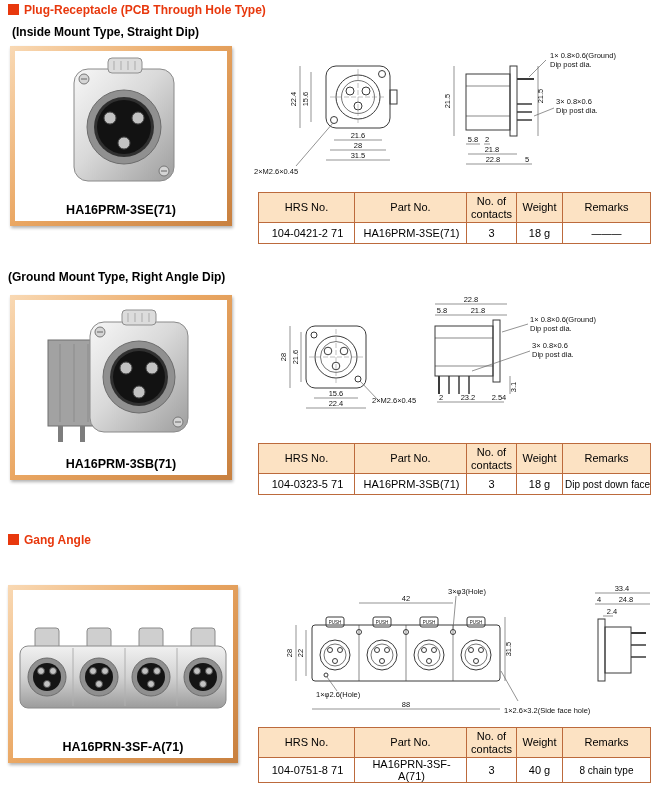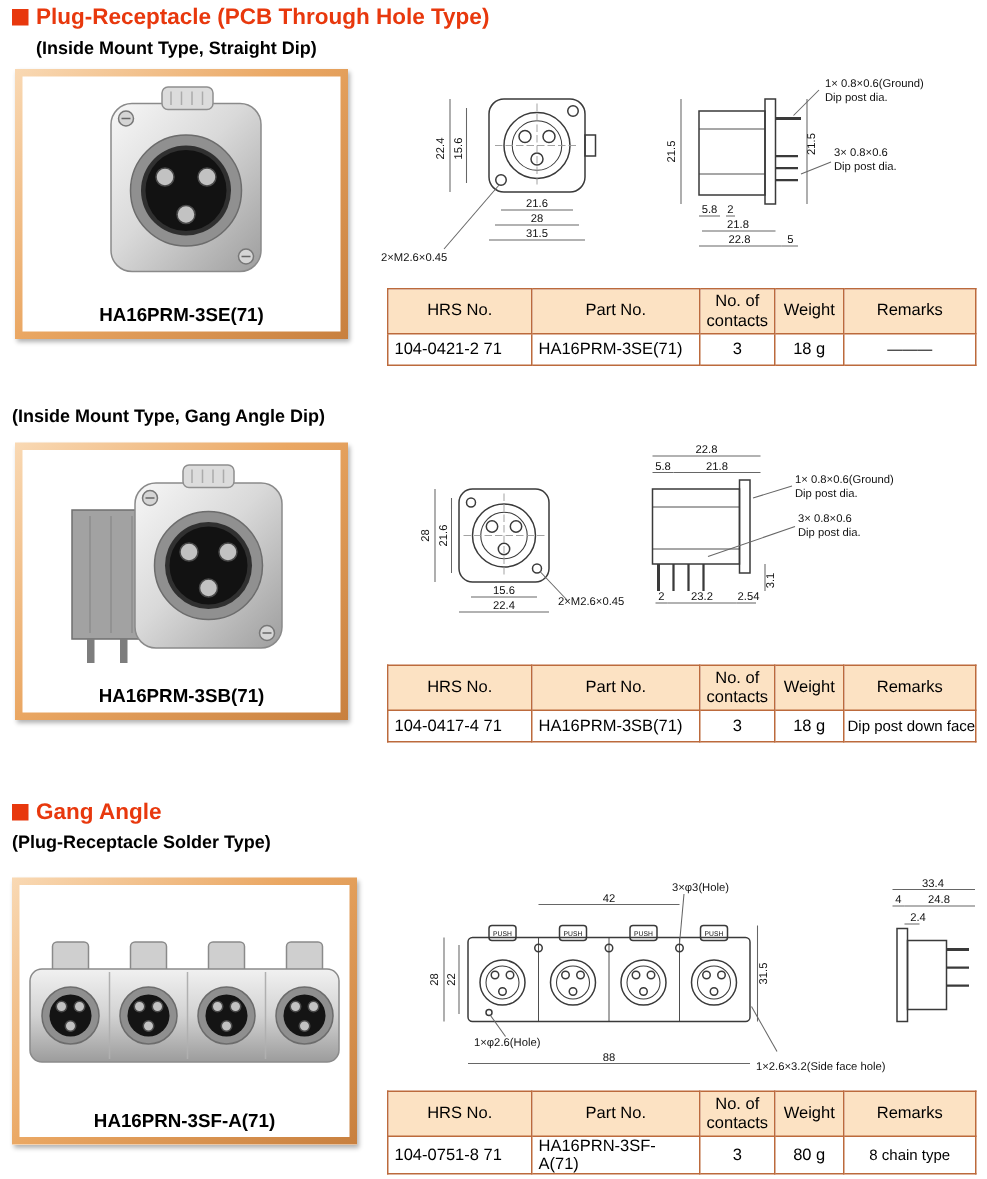--- a/index.html
+++ b/index.html
@@ -1,45 +1,45 @@
 <!DOCTYPE html>
 <html><head>
 <meta charset="utf-8">
 <style>
 *{margin:0;padding:0;box-sizing:border-box}
 html,body{background:#fff}
 .page{position:relative;width:658px;height:786px;background:#fff;font-family:"Liberation Sans",sans-serif;color:#000;overflow:hidden}
-.red-heading{position:absolute;display:flex;align-items:center;gap:5px;color:#e8380d;font-weight:bold;font-size:15px;line-height:1}
+.red-heading{position:absolute;display:flex;gap:5px;color:#e8380d;font-weight:bold;font-size:12px;line-height:1}
 .bullet{width:11px;height:11px;background:#e8380d;flex:0 0 auto}
 .sub-heading{position:absolute;font-weight:bold;font-size:12px}
 .photo-frame{position:absolute;padding:5px;background:linear-gradient(135deg,#f9d9b4 0%,#eaa763 45%,#c8803f 100%);box-shadow:1px 2px 3px rgba(0,0,0,.3)}
 .photo-inner{width:100%;height:100%;background:#fff;display:flex;flex-direction:column;align-items:center;justify-content:space-between}
 .photo-inner svg{margin-top:4px}
 .photo-label{font-weight:bold;font-size:12.5px;padding:2px 0 4px}
 .drawing{position:absolute}
 .drawing text{font-family:"Liberation Sans",sans-serif;font-size:7.5px;fill:#111;text-anchor:middle;stroke:none}
 .drawing text.st{text-anchor:start}
 .drawing text.push{font-size:4.5px}
 .spec-table{position:absolute;border-collapse:collapse;table-layout:fixed;font-size:11px}
 .spec-table th,.spec-table td{border:1px solid #bc6a3c;text-align:center;vertical-align:middle;padding:0 2px;overflow:hidden}
 .spec-table th{background:#fce2c3;font-weight:normal;height:30px;line-height:1.15}
 .spec-table td{height:21px;background:#fff}
-.spec-table td.lft{text-align:left;padding-left:4px}
+.spec-table td.lft{text-align:center;padding-left:4px}
 .spec-table td.rem{font-size:10px;white-space:nowrap}
 </style>
 </head>
 <body>
 
 <div class="page">
 
   <div class="red-heading" style="left:8px;top:4px">
     <span class="bullet"></span>
     <span>Plug-Receptacle (PCB Through Hole Type)</span>
   </div>
-  <div class="sub-heading" style="left:24px;top:25px">(Inside Mount Type, Straight Dip)</div>
+  <div class="sub-heading" style="left:12px;top:25px">(Inside Mount Type, Straight Dip)</div>
 
   <div class="photo-frame" style="left:10px;top:46px;width:222px;height:180px">
     <div class="photo-inner">
       <svg width="206" height="144" viewBox="0 0 206 144">
         <defs>
           <linearGradient id="m1" x1="0" y1="0" x2="1" y2="1">
             <stop offset="0" stop-color="#f7f7f7"></stop>
               <stop offset="0.45" stop-color="#d9d9d9"></stop>
               <stop offset="1" stop-color="#9e9e9e"></stop>
           </linearGradient>
@@ -150,21 +150,21 @@
       <tr>
         <td class="lft">104-0421-2 71</td>
         <td class="lft">HA16PRM-3SE(71)</td>
         <td>3</td>
         <td>18 g</td>
         <td class="rem">———</td>
       </tr>
     </tbody>
   </table>
 
-  <div class="sub-heading" style="left:8px;top:270px">(Inside Mount Type, Gang Angle Dip)</div>
+  <div class="sub-heading" style="left:8px;top:270px">(Ground Mount Type, Right Angle Dip)</div>
 
   <div class="photo-frame" style="left:10px;top:295px;width:222px;height:185px">
     <div class="photo-inner">
       <svg width="206" height="148" viewBox="0 0 206 148">
         <defs>
           <linearGradient id="m2" x1="0" y1="0" x2="1" y2="1">
             <stop offset="0" stop-color="#f7f7f7"></stop>
               <stop offset="0.45" stop-color="#d9d9d9"></stop>
               <stop offset="1" stop-color="#9e9e9e"></stop>
           </linearGradient>
@@ -269,34 +269,33 @@
       <tr>
         <th>HRS No.</th>
         <th>Part No.</th>
         <th>No. of contacts</th>
         <th>Weight</th>
         <th>Remarks</th>
       </tr>
     </thead>
     <tbody>
       <tr>
-        <td class="lft">104-0417-4 71</td>
+        <td class="lft">104-0323-5 71</td>
         <td class="lft">HA16PRM-3SB(71)</td>
         <td>3</td>
         <td>18 g</td>
         <td class="rem">Dip post down face</td>
       </tr>
     </tbody>
   </table>
 
   <div class="red-heading" style="left:8px;top:534px">
     <span class="bullet"></span>
     <span>Gang Angle</span>
   </div>
-  <div class="sub-heading" style="left:8px;top:554px">(Plug-Receptacle Solder Type)</div>
 
   <div class="photo-frame" style="left:8px;top:585px;width:230px;height:178px">
     <div class="photo-inner">
       <svg width="214" height="140" viewBox="0 0 214 140">
         <defs>
           <linearGradient id="m3" x1="0" y1="0" x2="0" y2="1">
             <stop offset="0" stop-color="#f1f1f1"></stop>
               <stop offset="0.5" stop-color="#d2d2d2"></stop>
               <stop offset="1" stop-color="#9c9c9c"></stop>
           </linearGradient>
@@ -433,19 +432,19 @@
         <th>No. of contacts</th>
         <th>Weight</th>
         <th>Remarks</th>
       </tr>
     </thead>
     <tbody>
       <tr>
         <td class="lft">104-0751-8 71</td>
         <td class="lft">HA16PRN-3SF-A(71)</td>
         <td>3</td>
-        <td>80 g</td>
+        <td>40 g</td>
         <td class="rem">8 chain type</td>
       </tr>
     </tbody>
   </table>
 
 </div>
 
 </body></html>

